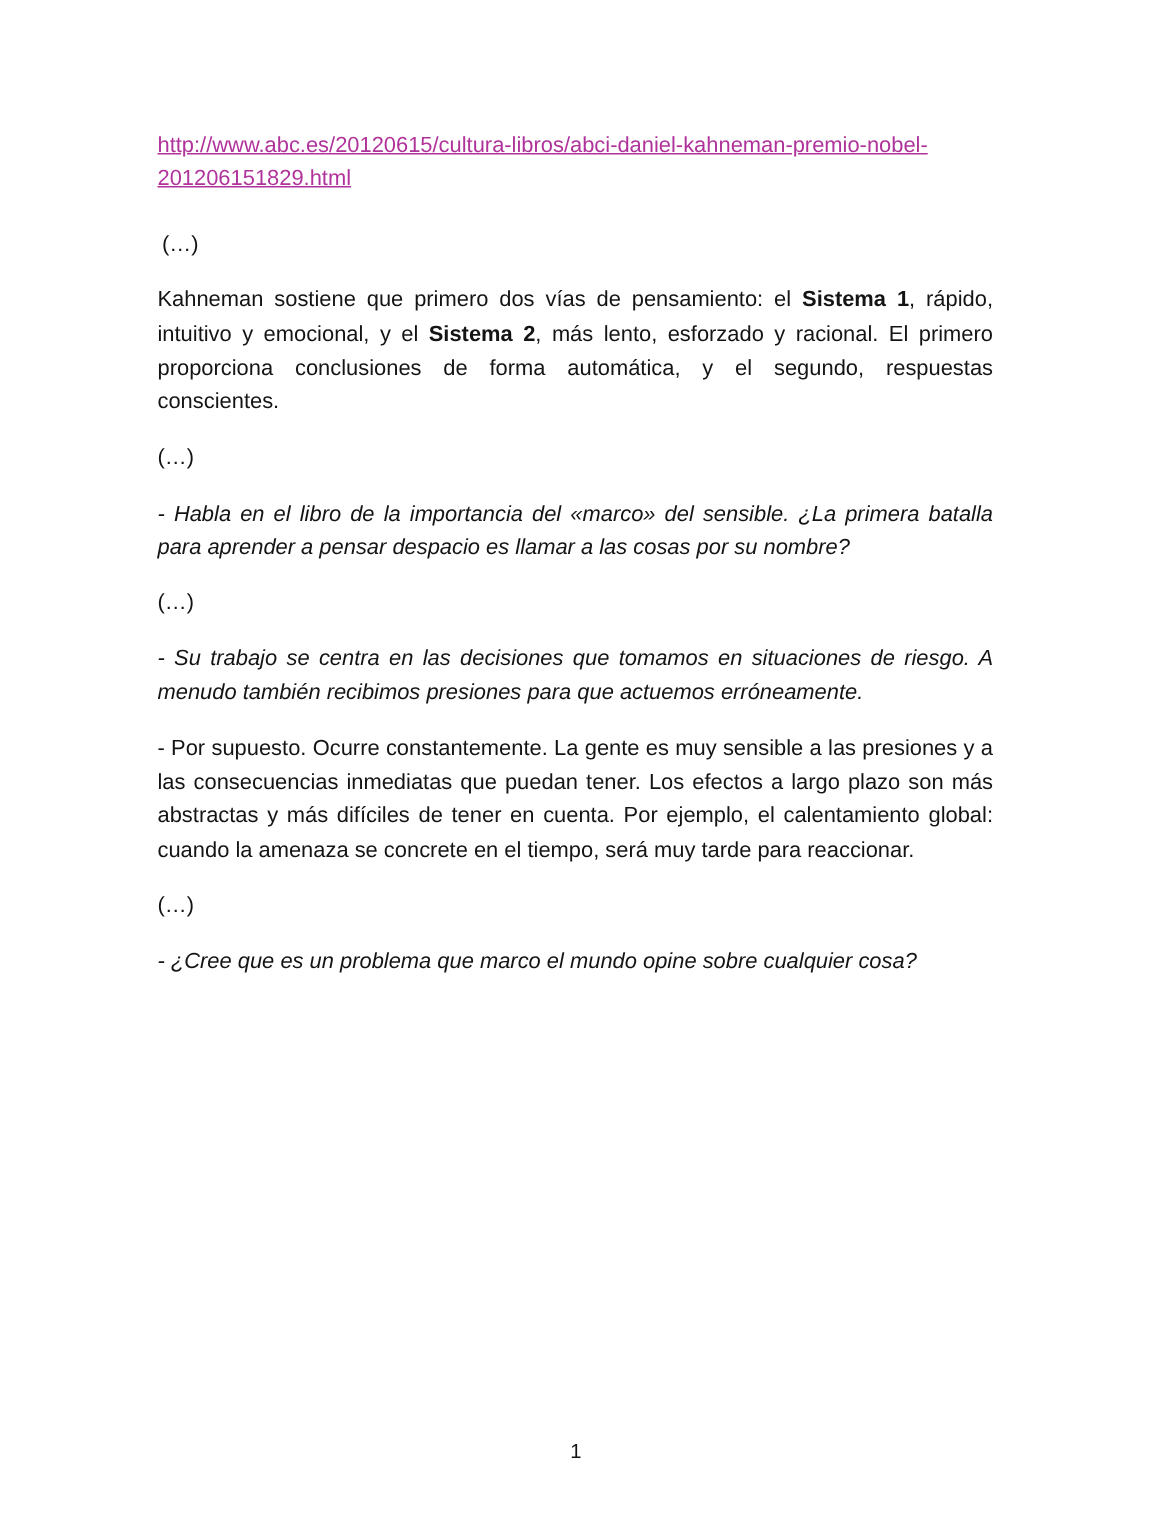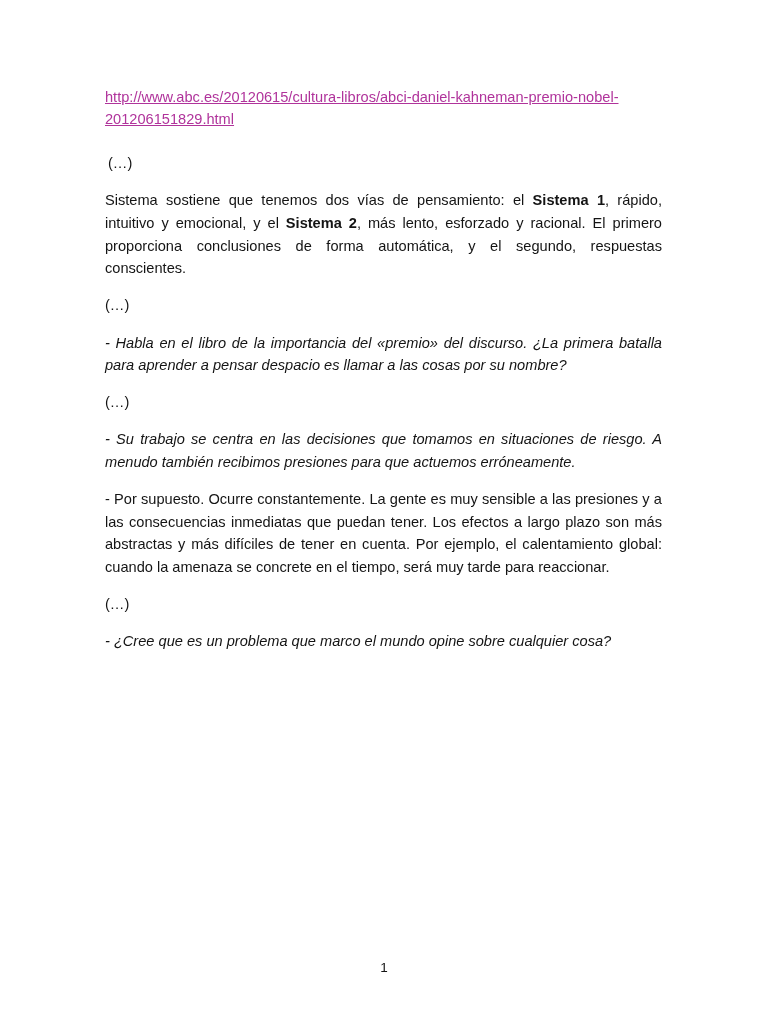--- a/index.html
+++ b/index.html
@@ -68,23 +68,23 @@
 <body>
 
 <div class="page">
 
   <div class="content">
 
     <a class="link-block" href="#">http://www.abc.es/20120615/cultura-libros/abci-daniel-kahneman-premio-nobel-201206151829.html</a>
 
     <div>
         <p class="para ellipsis indent"> (…)</p>
-        <p class="para"><span>Sistema sostiene que tenemos dos vías de pensamiento: el </span><b>Sistema 1</b><span>, rápido, intuitivo y emocional, y el </span><b>Sistema 2</b><span>, más lento, esforzado y racional. El primero proporciona conclusiones de forma automática, y el segundo, respuestas conscientes.</span></p>
+        <p class="para"><span>Kahneman sostiene que primero dos vías de pensamiento: el </span><b>Sistema 1</b><span>, rápido, intuitivo y emocional, y el </span><b>Sistema 2</b><span>, más lento, esforzado y racional. El primero proporciona conclusiones de forma automática, y el segundo, respuestas conscientes.</span></p>
         <p class="para ellipsis">(…)</p>
-        <p class="para italic"><span>- Habla en el libro de la importancia del «premio» del discurso. ¿La primera batalla para aprender a pensar despacio es llamar a las cosas por su nombre?</span></p>
+        <p class="para italic"><span>- Habla en el libro de la importancia del «marco» del sensible. ¿La primera batalla para aprender a pensar despacio es llamar a las cosas por su nombre?</span></p>
         <p class="para ellipsis">(…)</p>
         <p class="para italic"><span>- Su trabajo se centra en las decisiones que tomamos en situaciones de riesgo. A menudo también recibimos presiones para que actuemos erróneamente.</span></p>
         <p class="para"><span>- Por supuesto. Ocurre constantemente. La gente es muy sensible a las presiones y a las consecuencias inmediatas que puedan tener. Los efectos a largo plazo son más abstractas y más difíciles de tener en cuenta. Por ejemplo, el calentamiento global: cuando la amenaza se concrete en el tiempo, será muy tarde para reaccionar.</span></p>
         <p class="para ellipsis">(…)</p>
         <p class="para italic"><span>- ¿Cree que es un problema que marco el mundo opine sobre cualquier cosa?</span></p>
       </div>
 
   </div>
 
   <div class="page-number">1</div>

